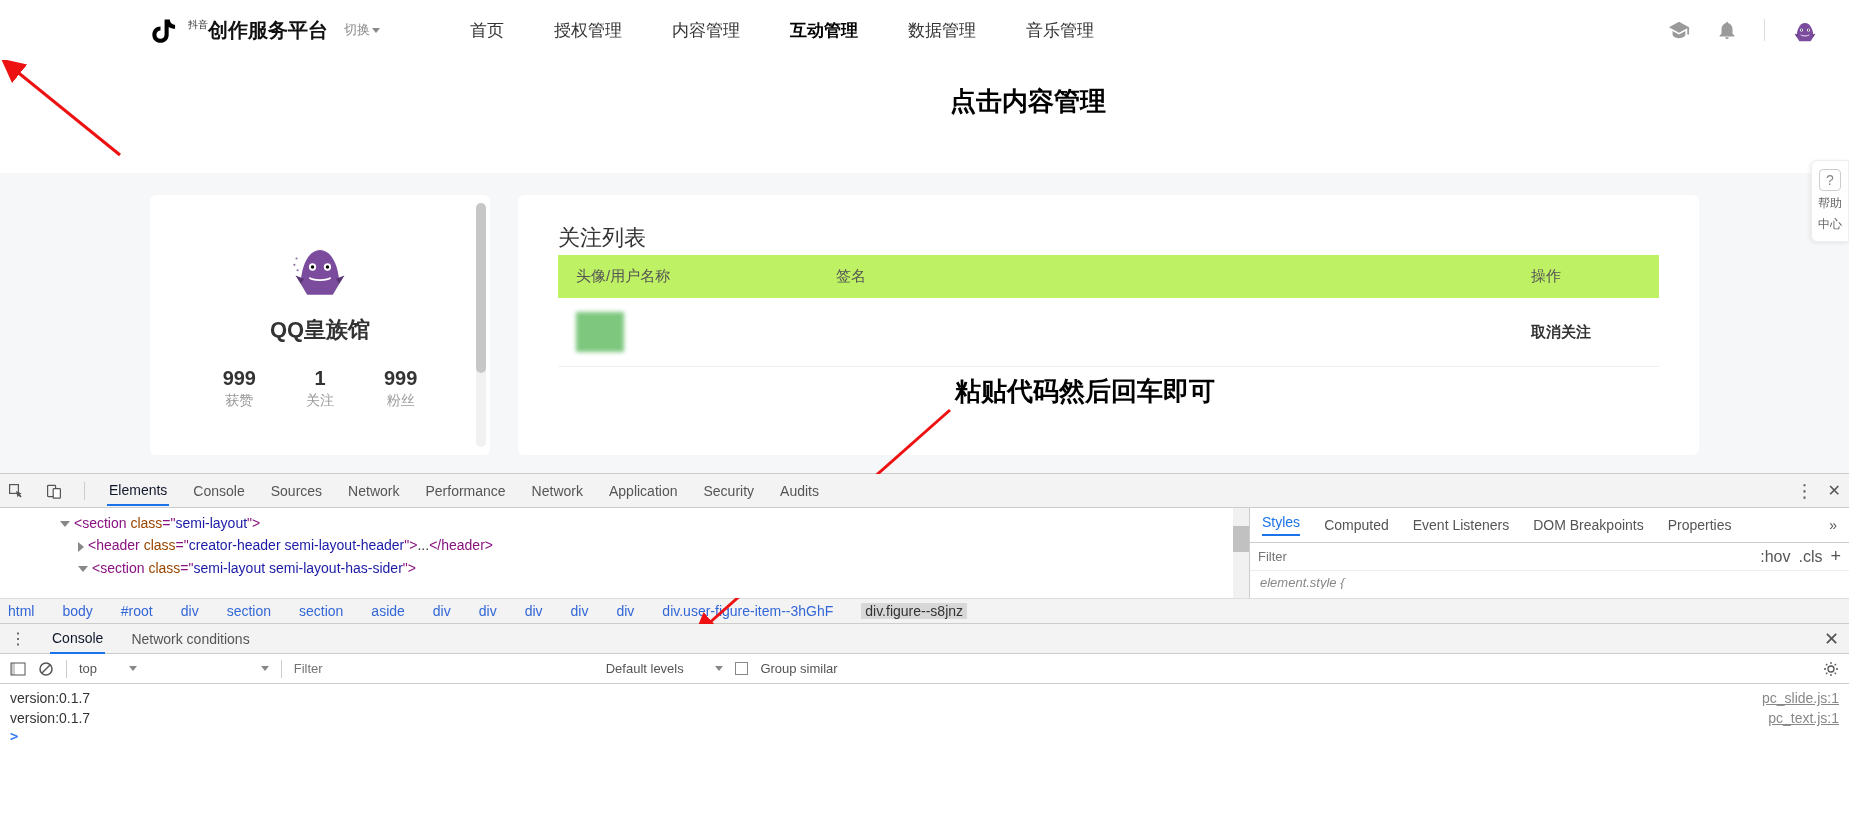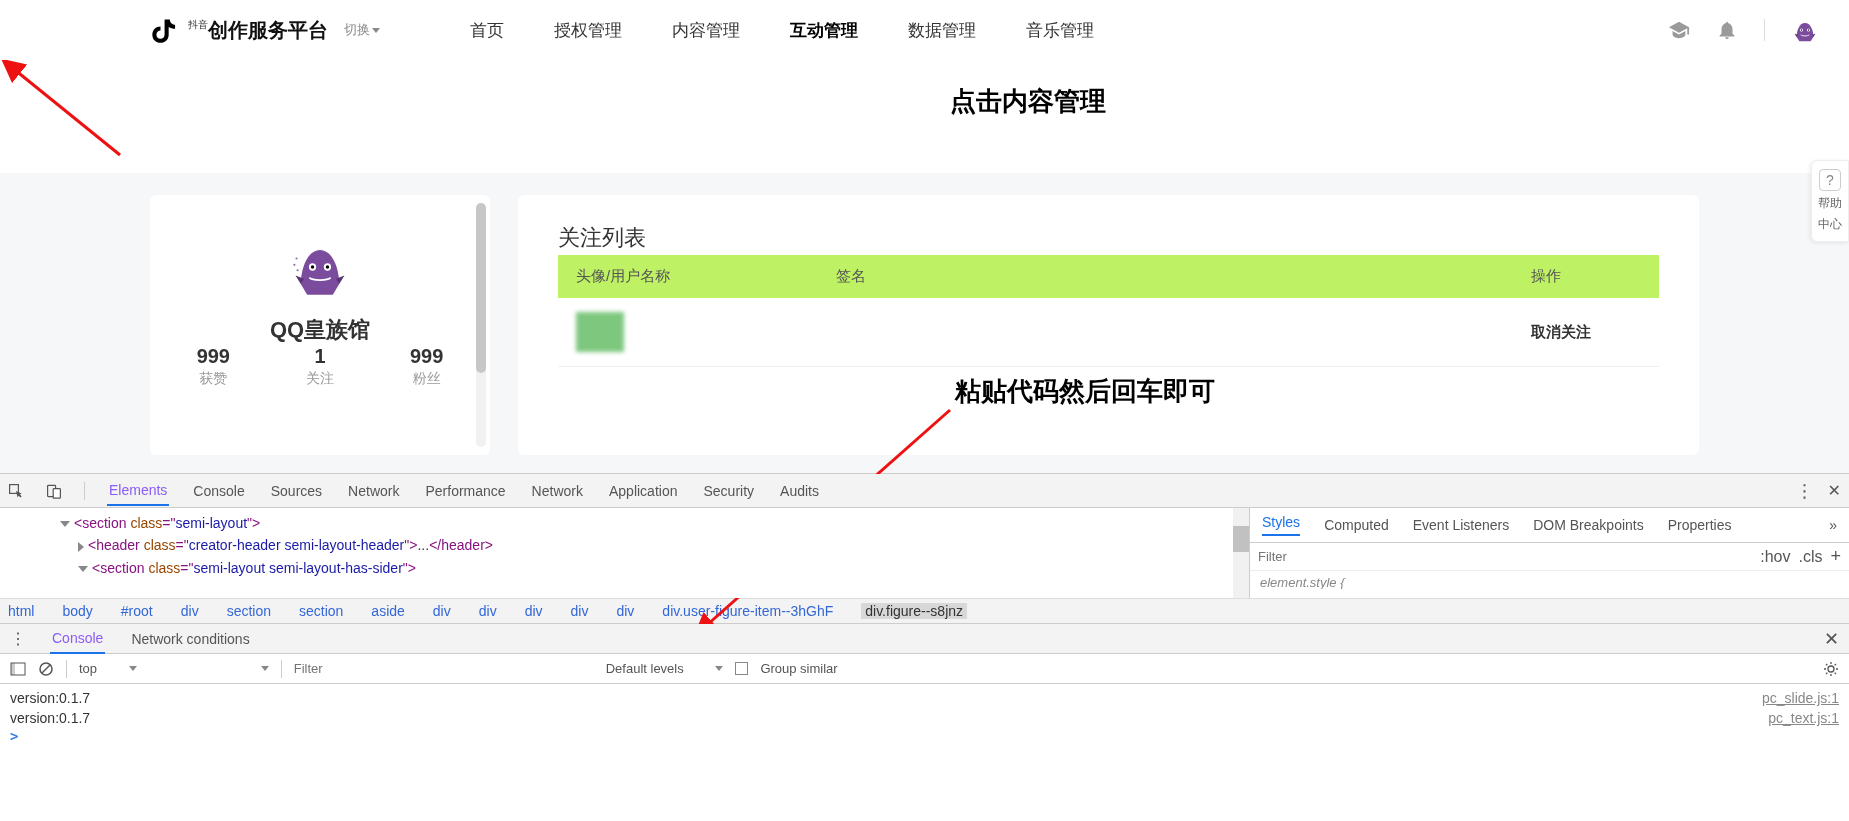--- a/index.html
+++ b/index.html
@@ -22,21 +22,21 @@
 .avatar-sm{width:28px;height:28px}
 
 
 .content-wrap{background:#f6f7f9;padding:22px 150px 14px;display:flex;gap:28px;position:relative;height:300px}
 .card{background:#fff;border-radius:6px}
 .profile-card{width:340px;height:260px;display:flex;flex-direction:column;align-items:center;padding-top:40px;position:relative}
 .profile-scroll{position:absolute;right:4px;top:8px;bottom:8px;width:10px;background:#f1f1f1;border-radius:5px}
 .profile-scroll-thumb{width:100%;height:170px;background:#c7c7c7;border-radius:5px}
 .avatar-lg{width:64px;height:64px}
 .profile-name{margin-top:16px;font-size:22px;font-weight:700}
-.stats{display:flex;gap:76px;}
+.stats{display:flex;gap:50px;margin-top:22px}
 .stat{display:flex;flex-direction:column;align-items:center}
 .stat-v{font-size:20px;font-weight:600;color:#333}
 .stat-l{font-size:14px;color:#999;margin-top:2px}
 
 .list-card{flex:1;height:260px;padding:28px 40px}
 .list-title{font-size:22px;font-weight:400;margin-bottom:2px}
 .tbl-head{display:flex;background:#bef264;padding:12px 18px;font-size:15px;color:#555}
 .col-user{width:260px}
 .col-sig{flex:1}
 .col-op{width:110px}
@@ -48,21 +48,21 @@
 .anno{position:absolute;font-size:26px;font-weight:600;color:#000}
 .help-float{position:absolute;right:0;top:160px;background:#fff;border:1px solid #eee;border-radius:6px 0 0 6px;padding:8px 6px;display:flex;flex-direction:column;align-items:center;gap:4px;font-size:12px;color:#666;box-shadow:-1px 1px 4px rgba(0,0,0,.08)}
 .help-q{width:22px;height:22px;border:1px solid #ccc;border-radius:4px;display:flex;align-items:center;justify-content:center;font-size:14px;color:#888}
 
 
 .dt{border-top:1px solid #ccc;font-family:Menlo,Consolas,monospace;font-size:13px;color:#333;display:flex;flex-direction:column;height:460px}
 .dt-tabs{display:flex;align-items:center;height:34px;border-bottom:1px solid #ccc;padding:0 8px;gap:22px;position:relative;background:#f3f3f3}
 .dt-tabs .icon-sm{width:16px;height:16px;color:#555}
 .dt-tabs .pipe{width:1px;height:18px;background:#ccc}
 .dt-tab{font-size:14px;color:#555;padding:6px 2px;cursor:pointer;font-family:Arial,sans-serif}
-.dt-tab.active{color:#8b5cf6;border-bottom:2px solid #1a73e8}
+.dt-tab.active{color:#0f172a;border-bottom:2px solid #1a73e8}
 .dt-tabs-right{position:absolute;right:8px;display:flex;gap:14px;align-items:center}
 
 .dt-body{display:flex;height:90px}
 .dom-pane{flex:1;overflow:hidden;position:relative;padding:4px 0 0 60px;background:#fff}
 .dom-line{white-space:pre;line-height:1.6;font-size:14px}
 .t-tag{color:#881280}.t-attr{color:#994500}.t-val{color:#1a1aa6}.t-pun{color:#881280}
 .tri{display:inline-block;width:0;height:0;border-style:solid;margin-right:4px;vertical-align:middle}
 .tri.open{border-width:6px 5px 0;border-color:#888 transparent transparent}
 .tri.closed{border-width:5px 0 5px 6px;border-color:transparent transparent transparent #888}
 .dom-scroll{position:absolute;right:0;top:0;bottom:0;width:16px;background:#f1f1f1}

